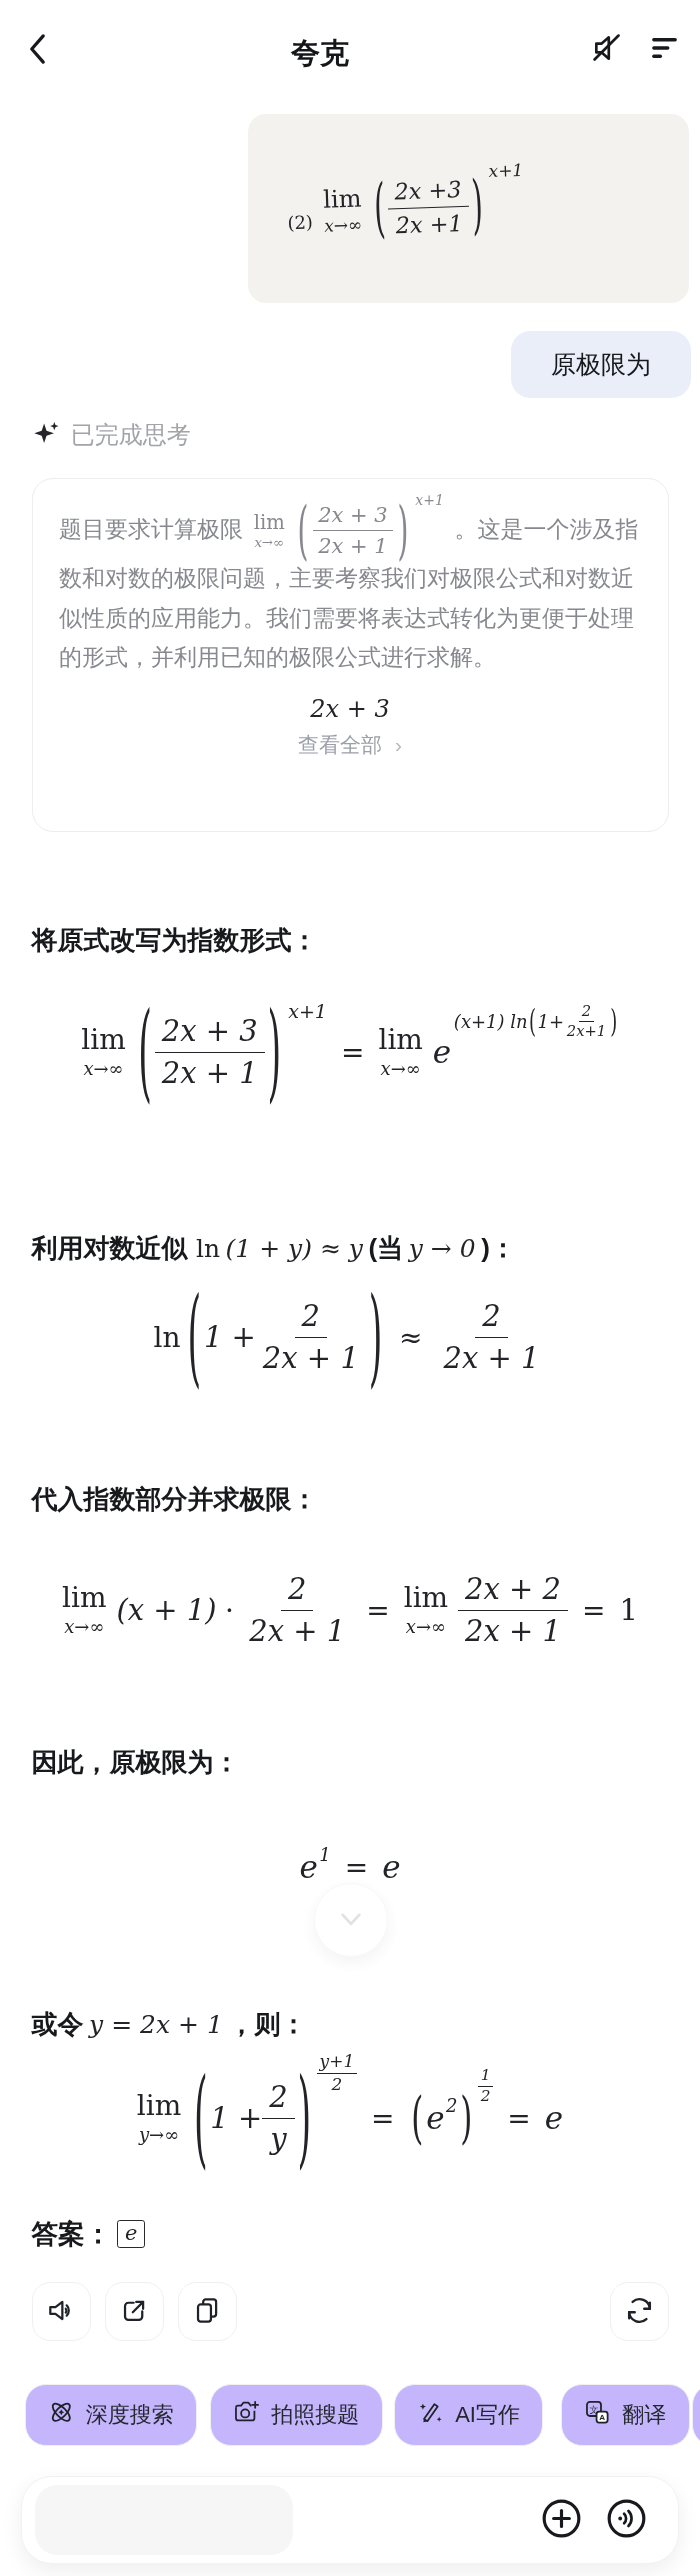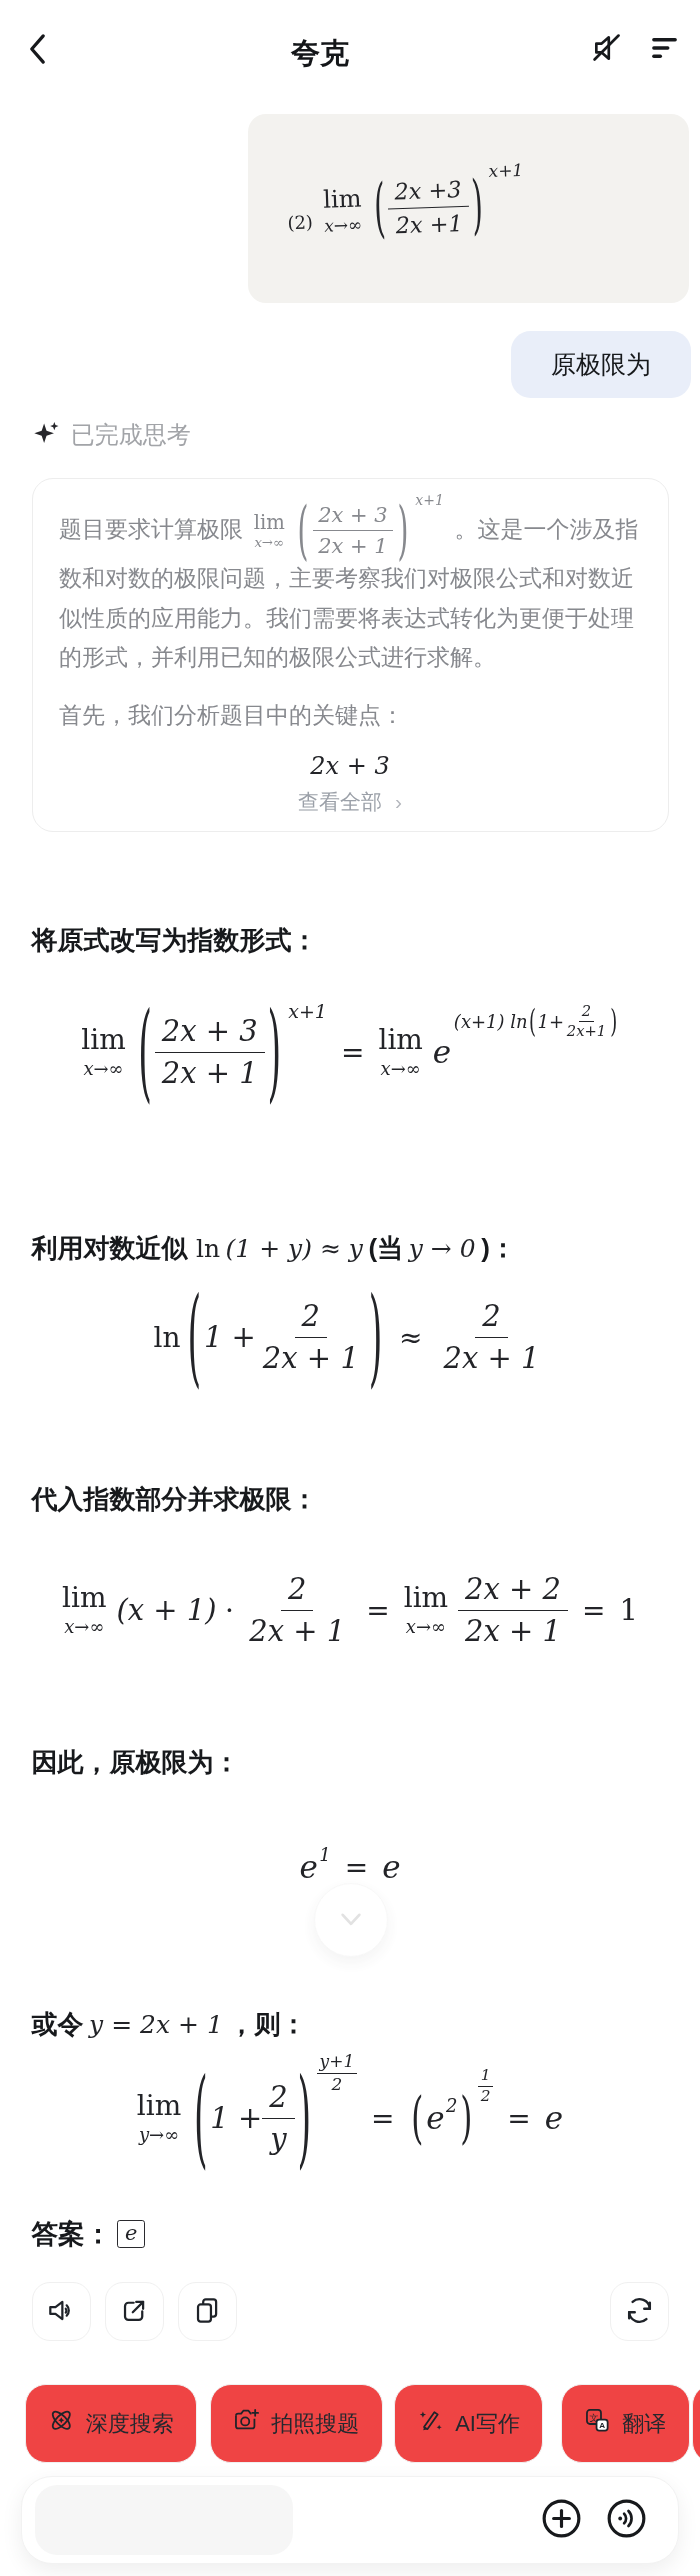--- a/index.html
+++ b/index.html
@@ -89,21 +89,21 @@
   
   .answer-row{top:2216px;left:31.5px;display:flex;align-items:center;}
   .answer-label{font-size:26.6px;font-weight:700;}
   .answer-box{margin-left:5.6px;border:1.8px solid #2a2a2e;border-radius:2.8px;padding:0.7px 7px 2.1px;font-size:21px;}
 
   
   .toolbar{top:2282px;left:31.5px;width:637px;height:59px;}
   .tool-btn{position:absolute;top:0;width:59px;height:59px;border:1.4px solid #f0f0f0;border-radius:18px;background:#fff;cursor:pointer;display:flex;align-items:center;justify-content:center;padding:0;}
 
   
-  .chip{position:absolute;top:2384px;height:79px;border:1.4px solid #f0f0f0;border-radius:21px;background:#ef4444;display:flex;align-items:center;gap:11.2px;padding:0 22.4px;font-size:22px;color:#25282e;font-family:inherit;cursor:pointer;box-sizing:border-box;white-space:nowrap;}
+  .chip{position:absolute;top:2384px;height:62px;border:1.4px solid #f0f0f0;border-radius:21px;background:#c4b5fd;display:flex;align-items:center;gap:11.2px;padding:0 22.4px;font-size:22px;color:#25282e;font-family:inherit;cursor:pointer;box-sizing:border-box;white-space:nowrap;}
 
   
   .input-bar{top:2476px;left:21px;width:658px;height:88px;background:#fff;border:0.7px solid #f2f2f2;border-radius:31px;
     box-shadow:0 7px 21px rgba(0,0,0,0.07);display:flex;align-items:center;justify-content:flex-end;padding-right:31px;box-sizing:border-box;cursor:text;}
   .input-ghost{position:absolute;left:12.6px;top:8.4px;width:258px;height:70px;border-radius:22.4px;background:#ededed;opacity:0.5;}
   .bar-icons{display:flex;align-items:center;gap:24px;}
 </style>
 </head>
 <body>
 
@@ -179,21 +179,20 @@
         <span class="paren pyh">(</span>
         <span class="frac">
           <span class="num">2x + 3</span>
           <span class="den">2x + 1</span>
         </span>
         <span class="paren pyh">)</span>
         <span class="fsup">x+1</span>
       </span>
       <span>。这是一个涉及指数和对数的极限问题，主要考察我们对极限公式和对数近似性质的应用能力。我们需要将表达式转化为更便于处理的形式，并利用已知的极限公式进行求解。</span>
     </p>
-    <p class="tp2">首先，我们分析题目中的关键点：</p>
     <div class="tpartial math">2x + 3</div>
     <div class="viewall">
       <span>查看全部</span>
       <span class="chev">›</span>
     </div>
   </section>
 
   <div class="abs h" style="top:876px">将原式改写为指数形式：</div>
 
   <div class="abs fblock" style="top:1014px">

